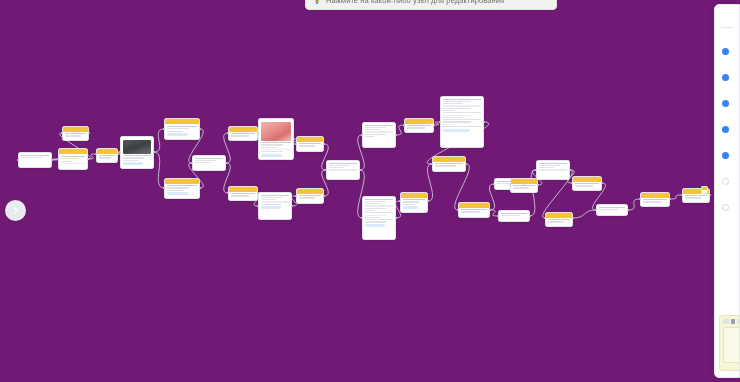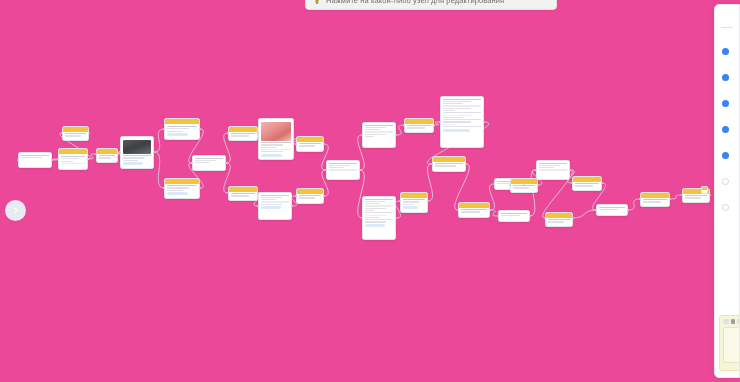--- a/index.html
+++ b/index.html
@@ -2,21 +2,21 @@
 <html><head>
 <meta charset="utf-8">
 <style>
   * { box-sizing: border-box; margin: 0; padding: 0; }
   html, body {
     width: 740px; height: 382px;
     overflow: hidden;
     font-family: "Liberation Sans", sans-serif;
     background: #f7f8fa;
   }
-  #app { position: relative; width: 740px; height: 382px; overflow: hidden; background: #ec4899; }
+  #app { position: relative; width: 740px; height: 382px; overflow: hidden; background: #701a75; }
 
   
   #hint-banner {
     position: absolute; left: 305px; top: -10px;
     width: 252px; height: 20px;
     background: #f2f2f0;
     border: 1px solid #e3e3e0;
     border-radius: 4px;
     display: flex; align-items: center; gap: 4px;
     padding: 0 6px;

